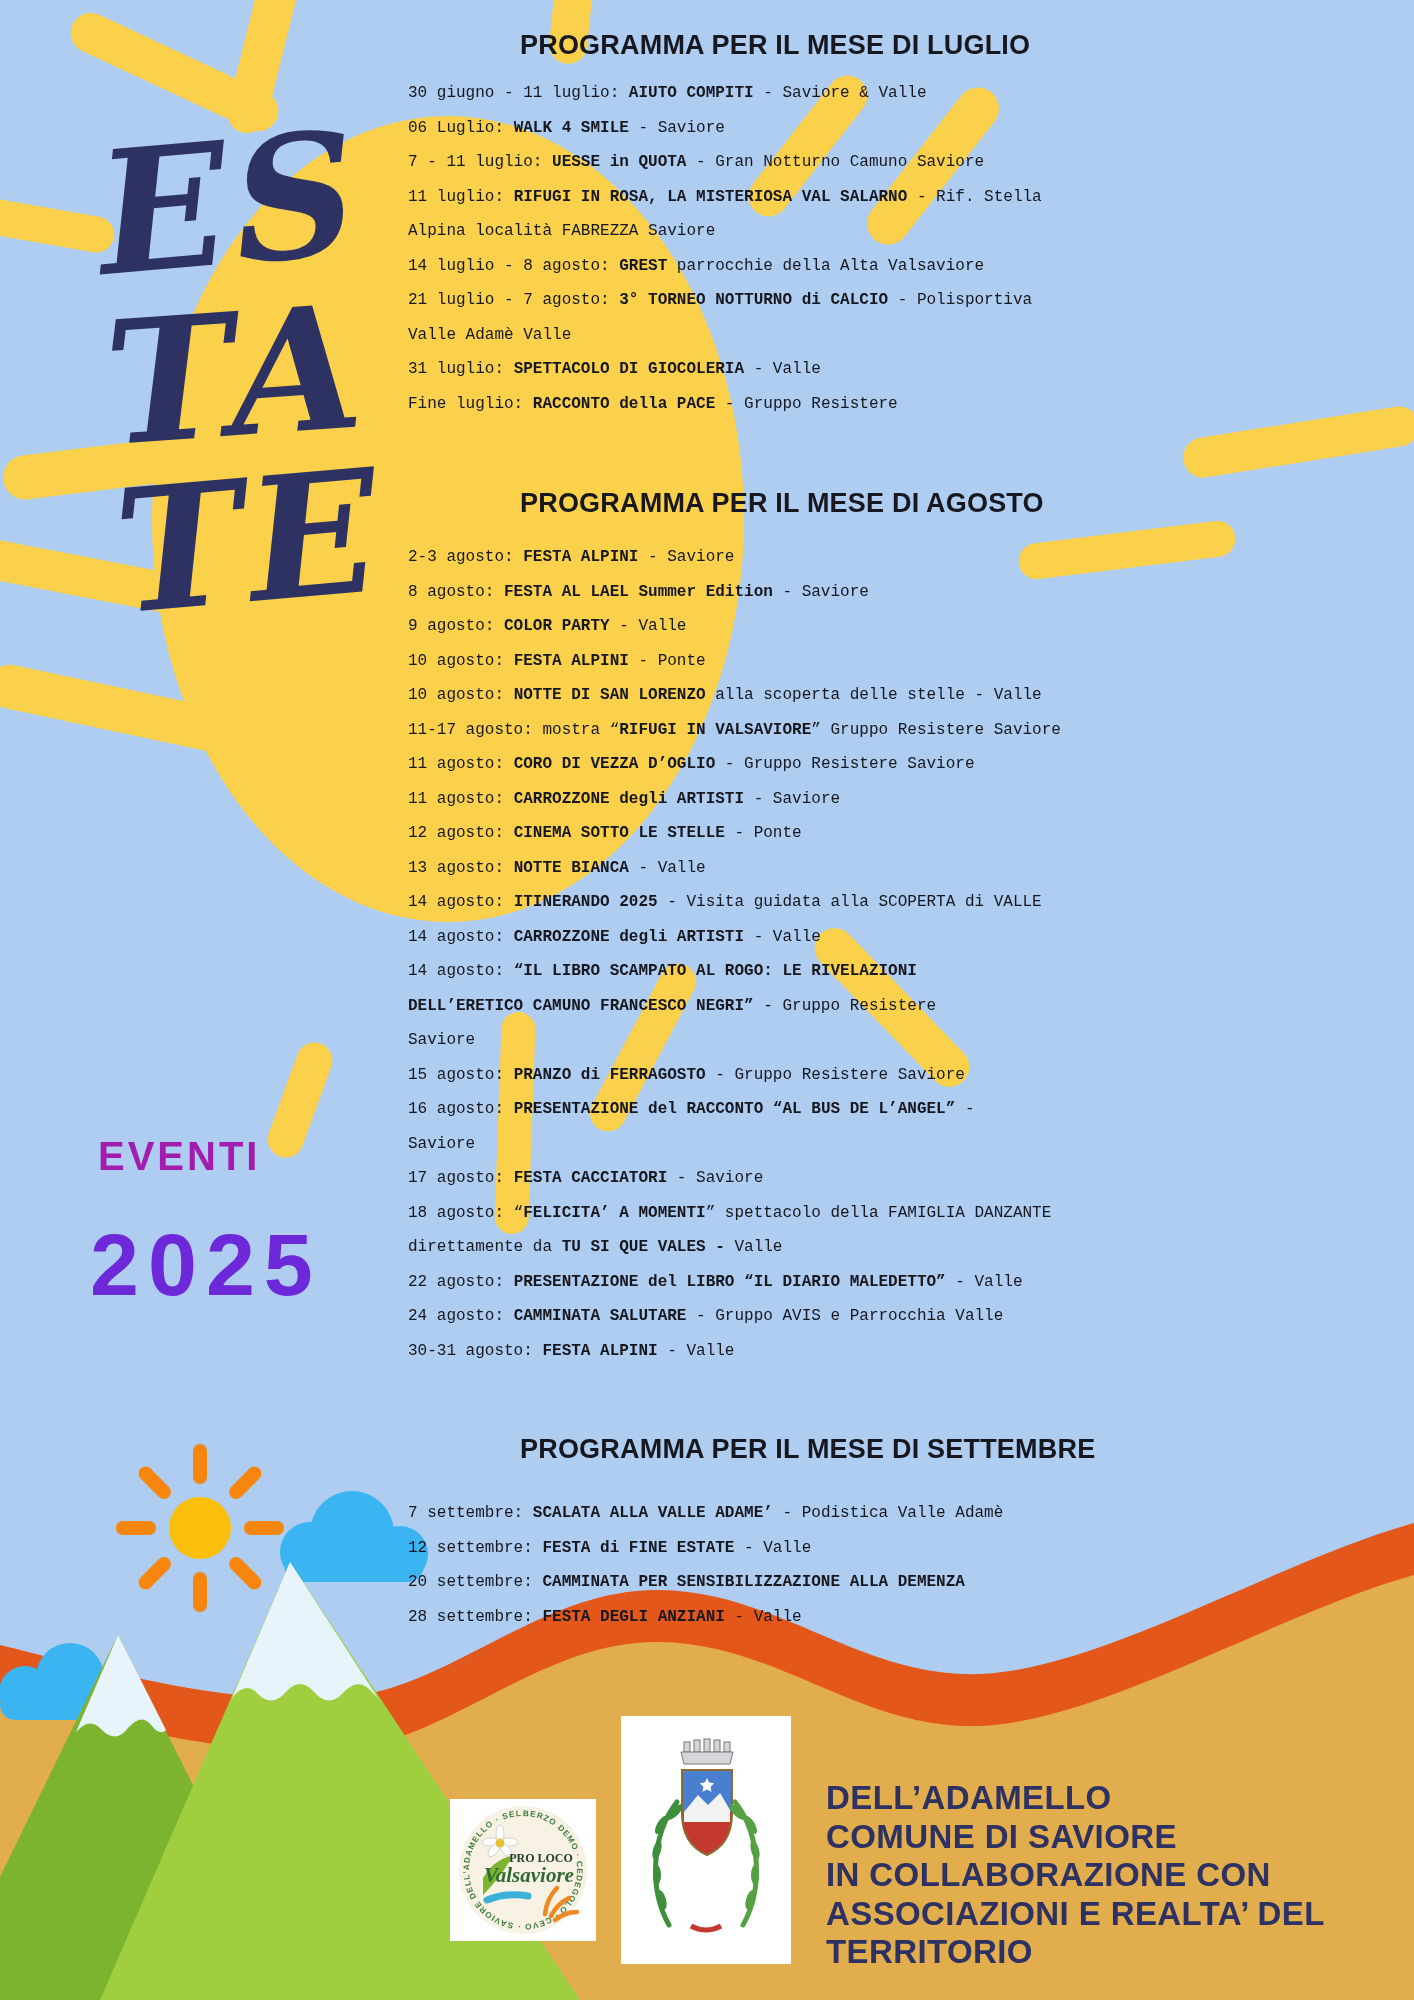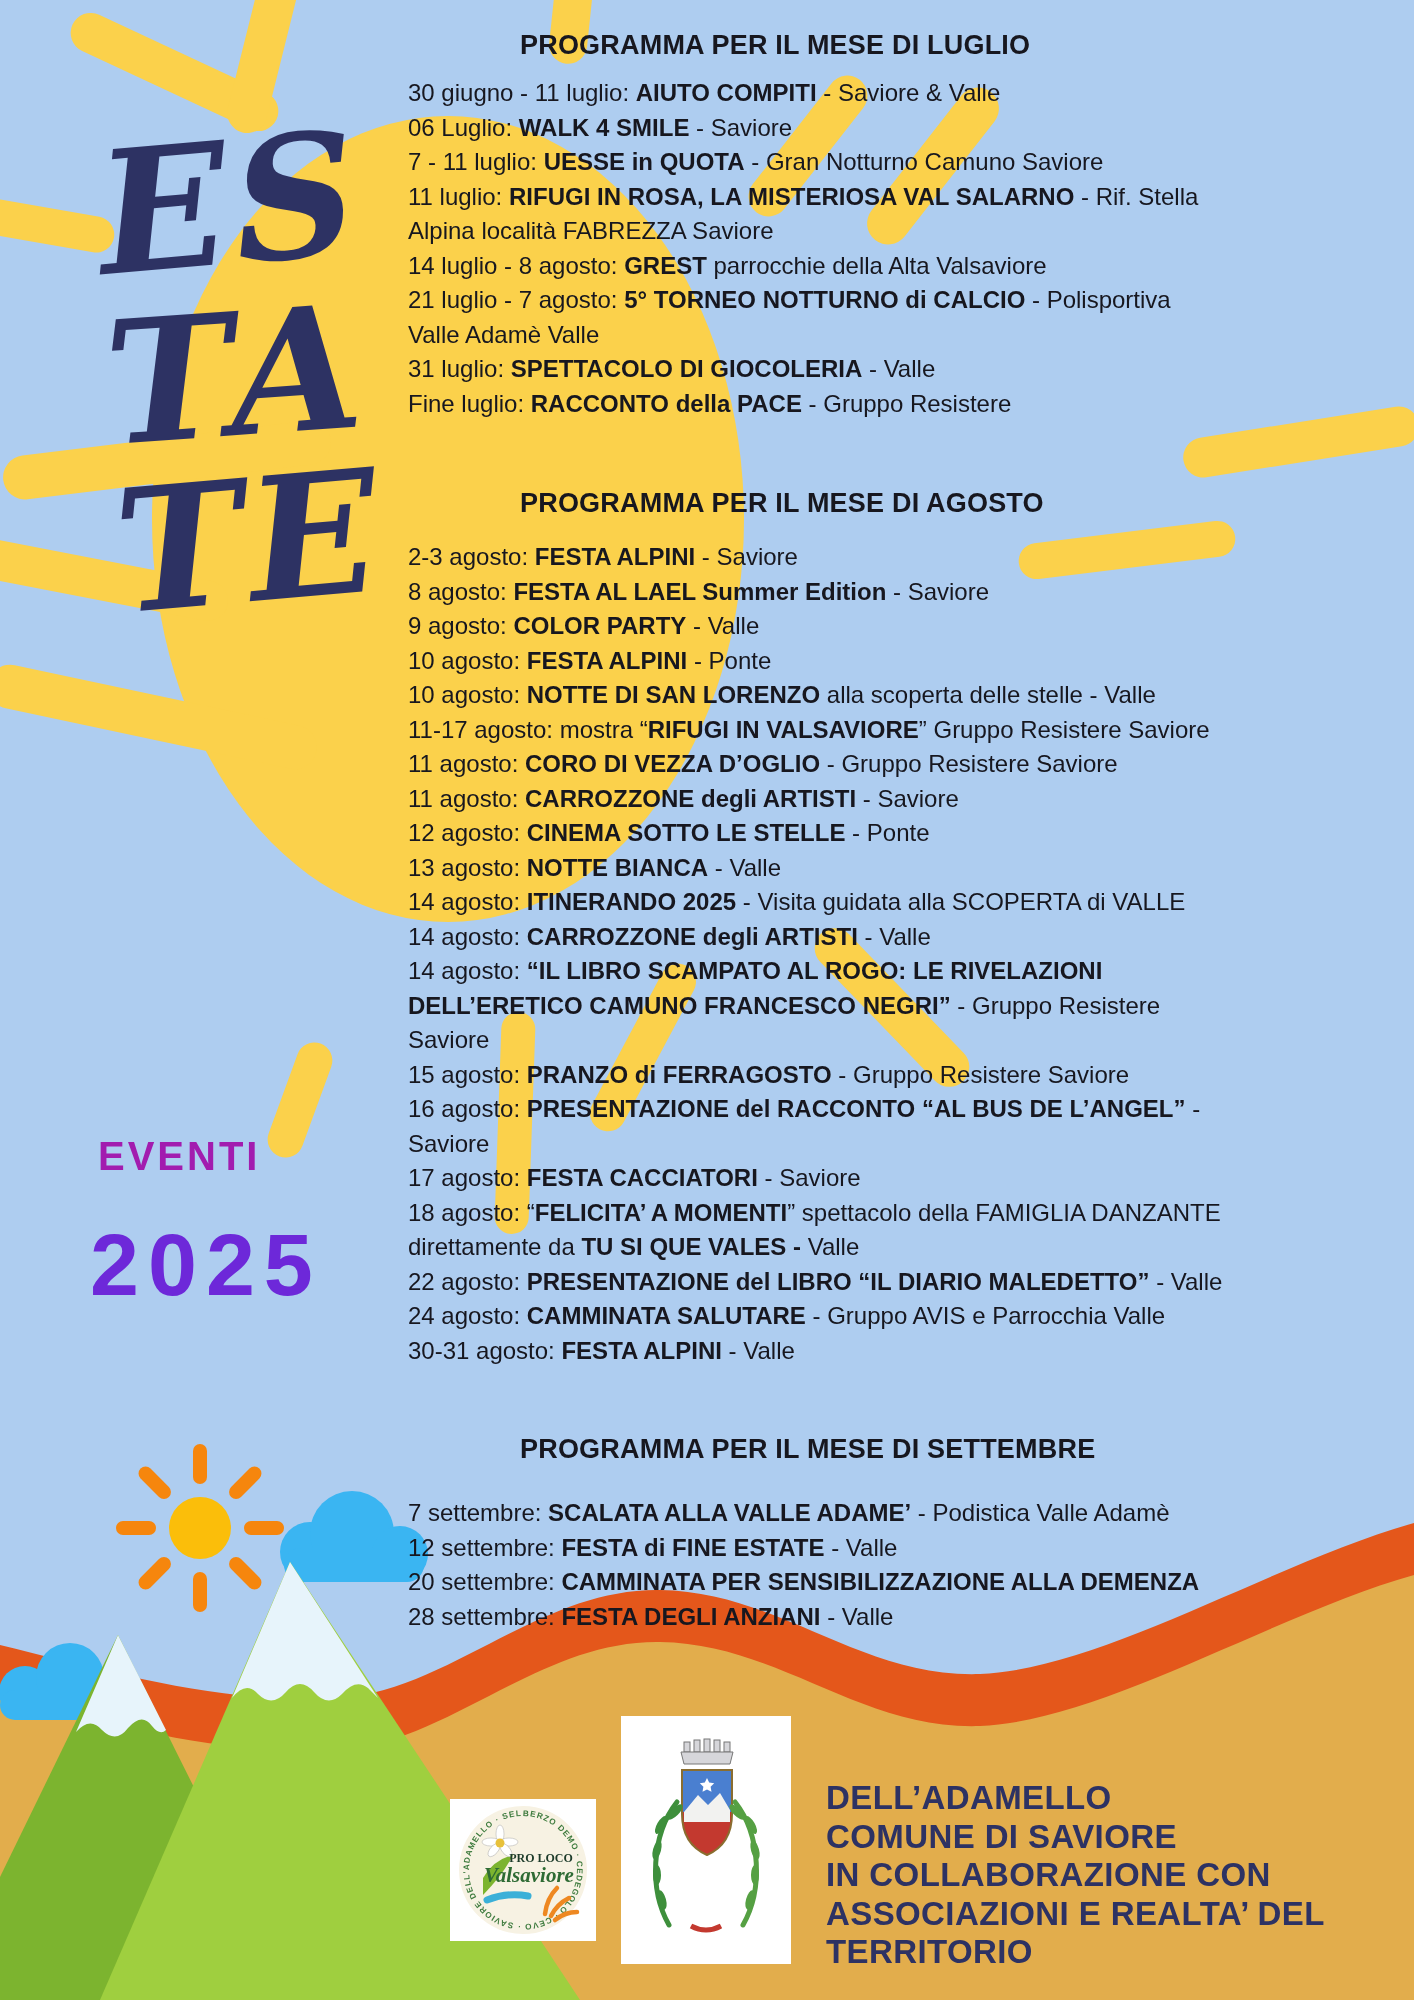--- a/index.html
+++ b/index.html
@@ -15,22 +15,22 @@
   #t1{left:98px;top:118px;transform:rotate(-5deg);}
   #t2{left:106px;top:290px;transform:rotate(-4deg);}
   #t3{left:116px;top:456px;transform:rotate(-5deg);}
   .eventi{position:absolute;left:98px;top:1134px;font-size:40px;font-weight:700;
           letter-spacing:3px;color:#a21caf;z-index:3;}
   .year{position:absolute;left:90px;top:1214px;font-size:88px;font-weight:700;
         letter-spacing:9px;color:#6d28d9;z-index:3;}
   
   .mh{position:absolute;left:408px;width:1004px;margin:0;padding-left:112px;font-size:27px;
       font-weight:700;color:#17171f;z-index:5;letter-spacing:.2px;}
-  .ml{position:absolute;left:408px;width:1004px;font-size:24px;line-height:34.5px;
-      color:#17171f;z-index:5;}
+  .ml{position:absolute;left:408px;width:1004px;font-size:16px;line-height:34.5px;
+      color:#17171f;z-index:5;font-family:Liberation Mono, monospace;}
   .ml p{margin:0;}
   .ml .b{font-weight:700;}
   #mh0{top:30px;} #ml0{top:76px;}
   #mh1{top:488px;} #ml1{top:540px;}
   #mh2{top:1434px;} #ml2{top:1496px;}
   
   .mini-sun{position:absolute;left:100px;top:1428px;width:200px;height:200px;z-index:3;}
   .mini-sun .c{position:absolute;left:69px;top:69px;width:62px;height:62px;border-radius:50%;
                background:#FBBE0A;}
   .mini-sun .mr{position:absolute;left:93px;top:16px;width:14px;height:40px;border-radius:7px;
@@ -73,21 +73,21 @@
   <div class="eventi">EVENTI</div>
   <div class="year">2025</div>
 
   <h2 class="mh" id="mh0">PROGRAMMA PER IL MESE DI LUGLIO</h2>
   <div class="ml" id="ml0">
       <p><span>30 giugno - 11 luglio: </span><span class="b">AIUTO COMPITI</span><span> - Saviore &amp; Valle</span></p>
       <p><span>06 Luglio: </span><span class="b">WALK 4 SMILE</span><span> - Saviore</span></p>
       <p><span>7 - 11 luglio: </span><span class="b">UESSE in QUOTA</span><span> - Gran Notturno Camuno Saviore</span></p>
       <p><span>11 luglio: </span><span class="b">RIFUGI IN ROSA, LA MISTERIOSA VAL SALARNO</span><span> - Rif. Stella</span><br><span>Alpina località FABREZZA Saviore</span></p>
       <p><span>14 luglio - 8 agosto: </span><span class="b">GREST</span><span> parrocchie della Alta Valsaviore</span></p>
-      <p><span>21 luglio - 7 agosto: </span><span class="b">5° TORNEO NOTTURNO di CALCIO</span><span> - Polisportiva</span><br><span>Valle Adamè Valle</span></p>
+      <p><span>21 luglio - 7 agosto: </span><span class="b">3° TORNEO NOTTURNO di CALCIO</span><span> - Polisportiva</span><br><span>Valle Adamè Valle</span></p>
       <p><span>31 luglio: </span><span class="b">SPETTACOLO DI GIOCOLERIA</span><span> - Valle</span></p>
       <p><span>Fine luglio: </span><span class="b">RACCONTO della PACE</span><span> - Gruppo Resistere</span></p>
     </div>
 
   <h2 class="mh" id="mh1">PROGRAMMA PER IL MESE DI AGOSTO</h2>
   <div class="ml" id="ml1">
       <p><span>2-3 agosto: </span><span class="b">FESTA ALPINI</span><span> - Saviore</span></p>
       <p><span>8 agosto: </span><span class="b">FESTA AL LAEL Summer Edition</span><span> - Saviore</span></p>
       <p><span>9 agosto: </span><span class="b">COLOR PARTY</span><span> - Valle</span></p>
       <p><span>10 agosto: </span><span class="b">FESTA ALPINI</span><span> - Ponte</span></p>

